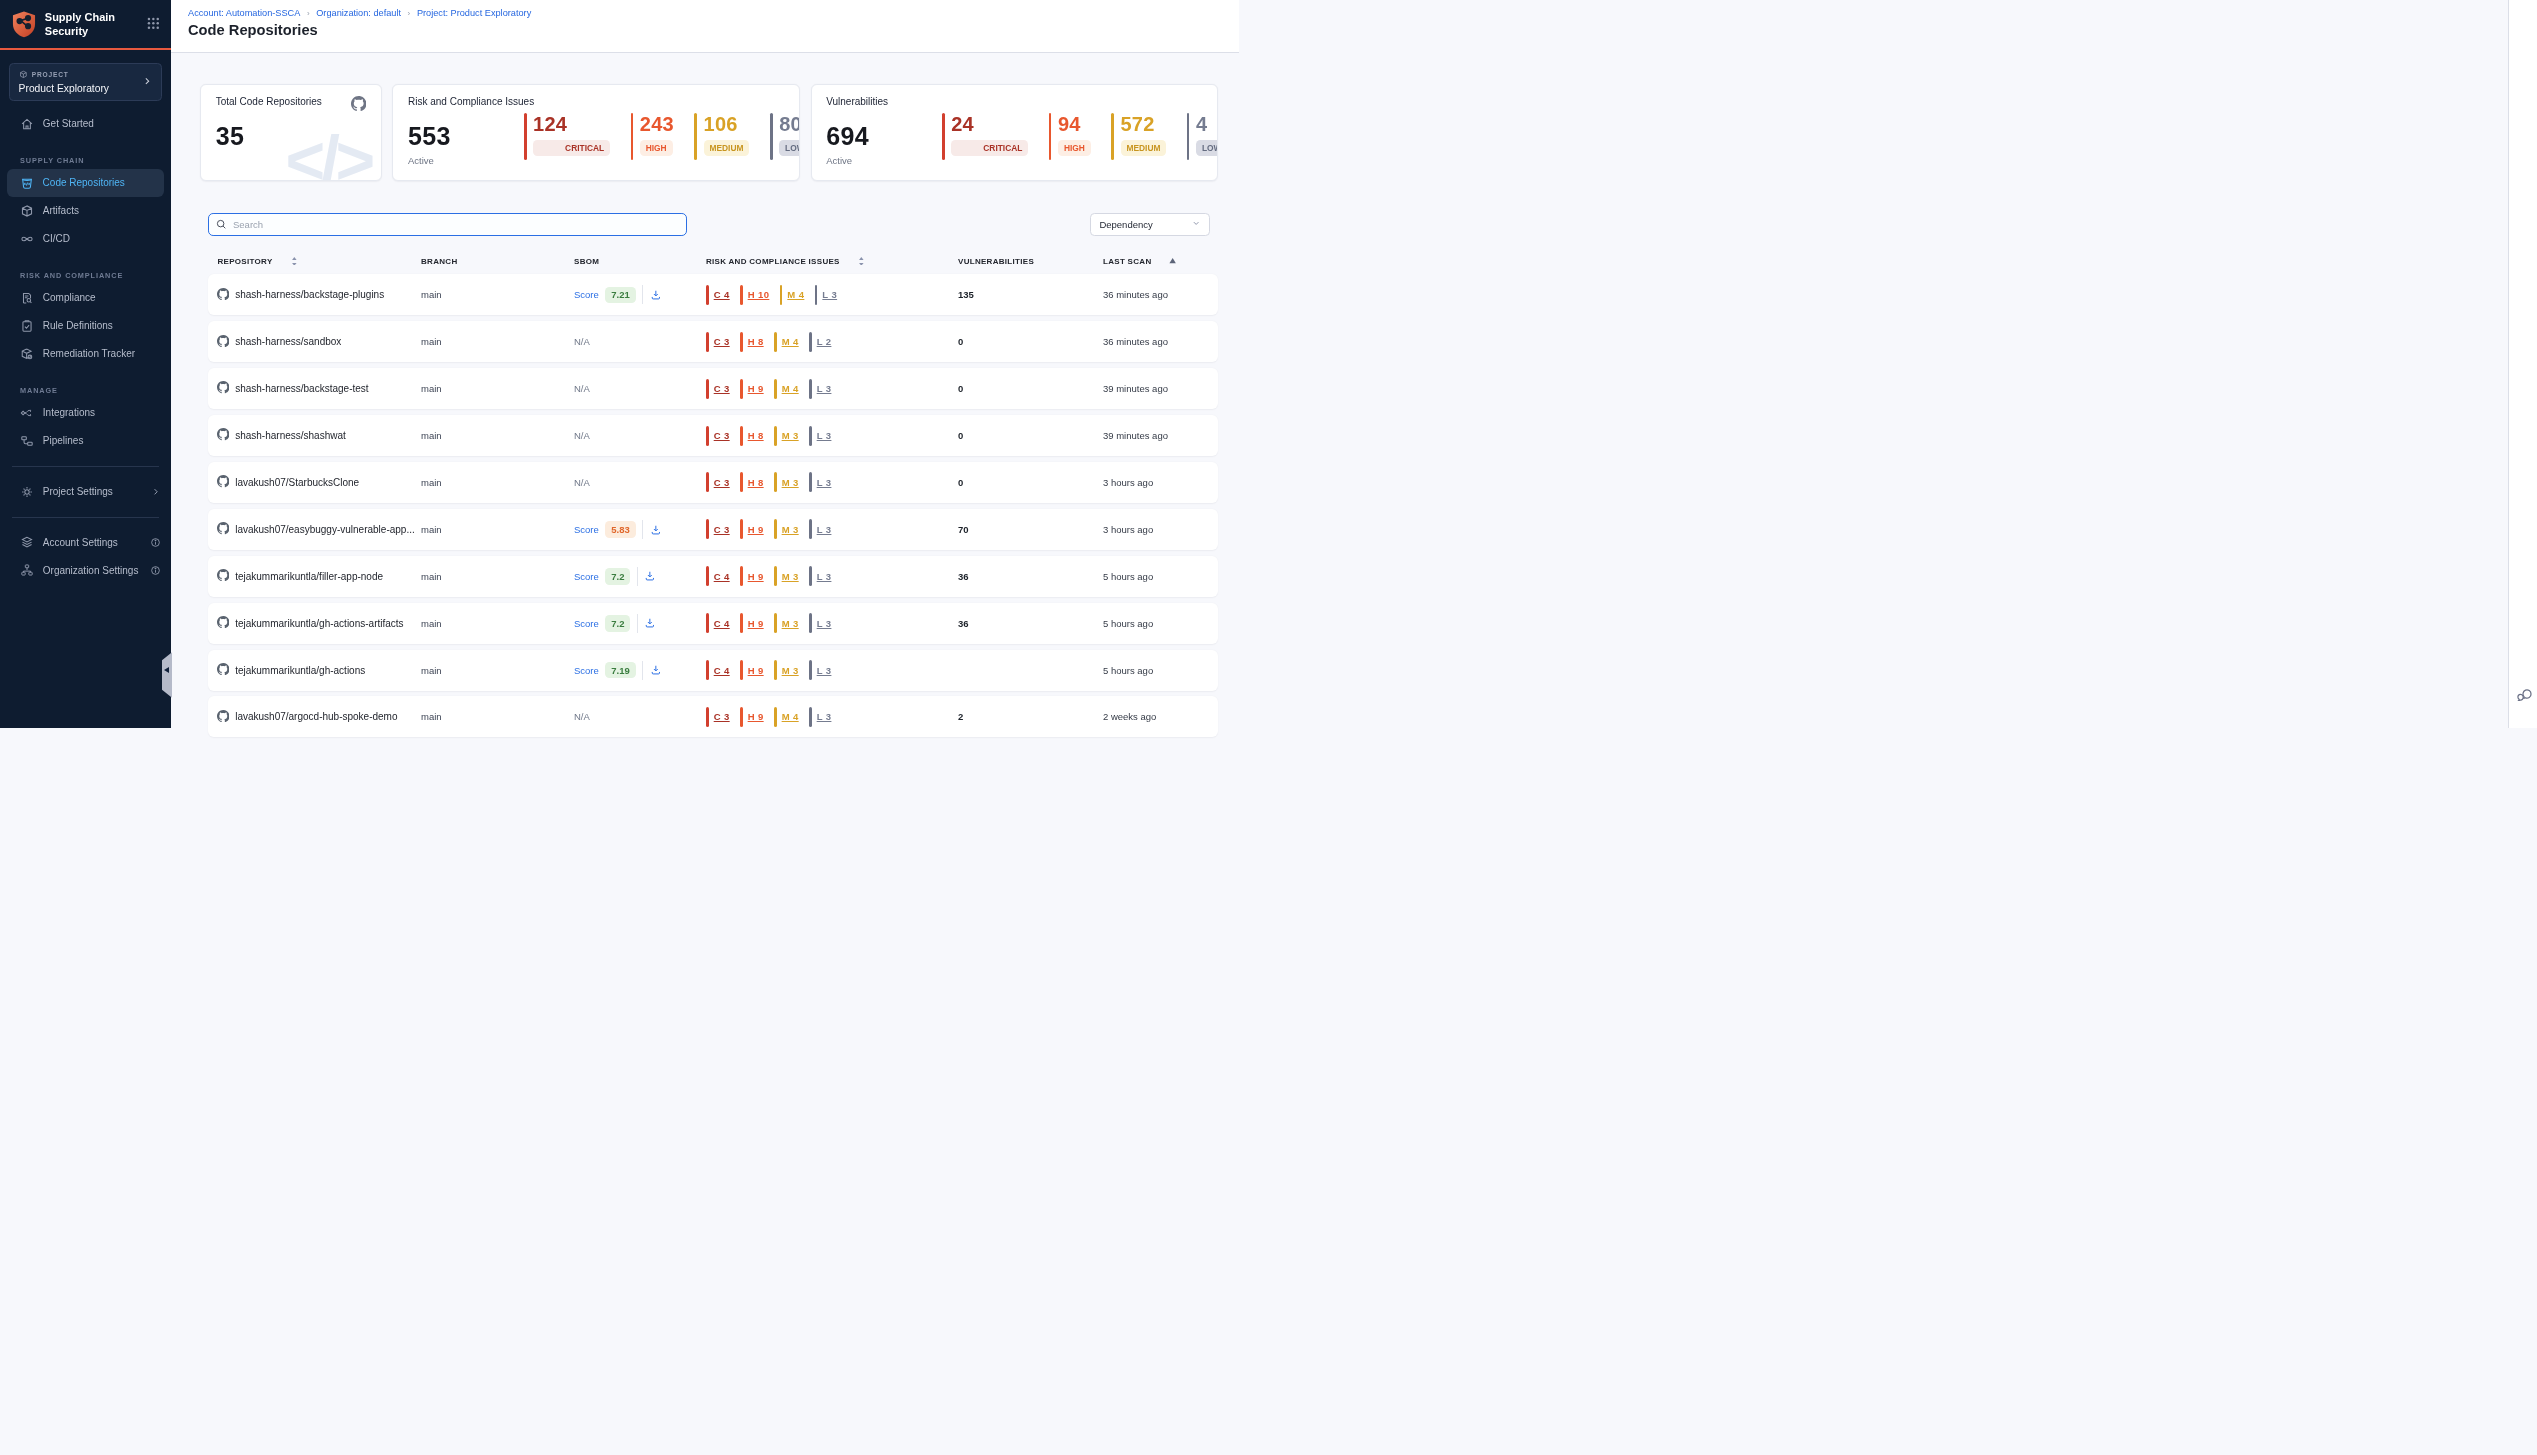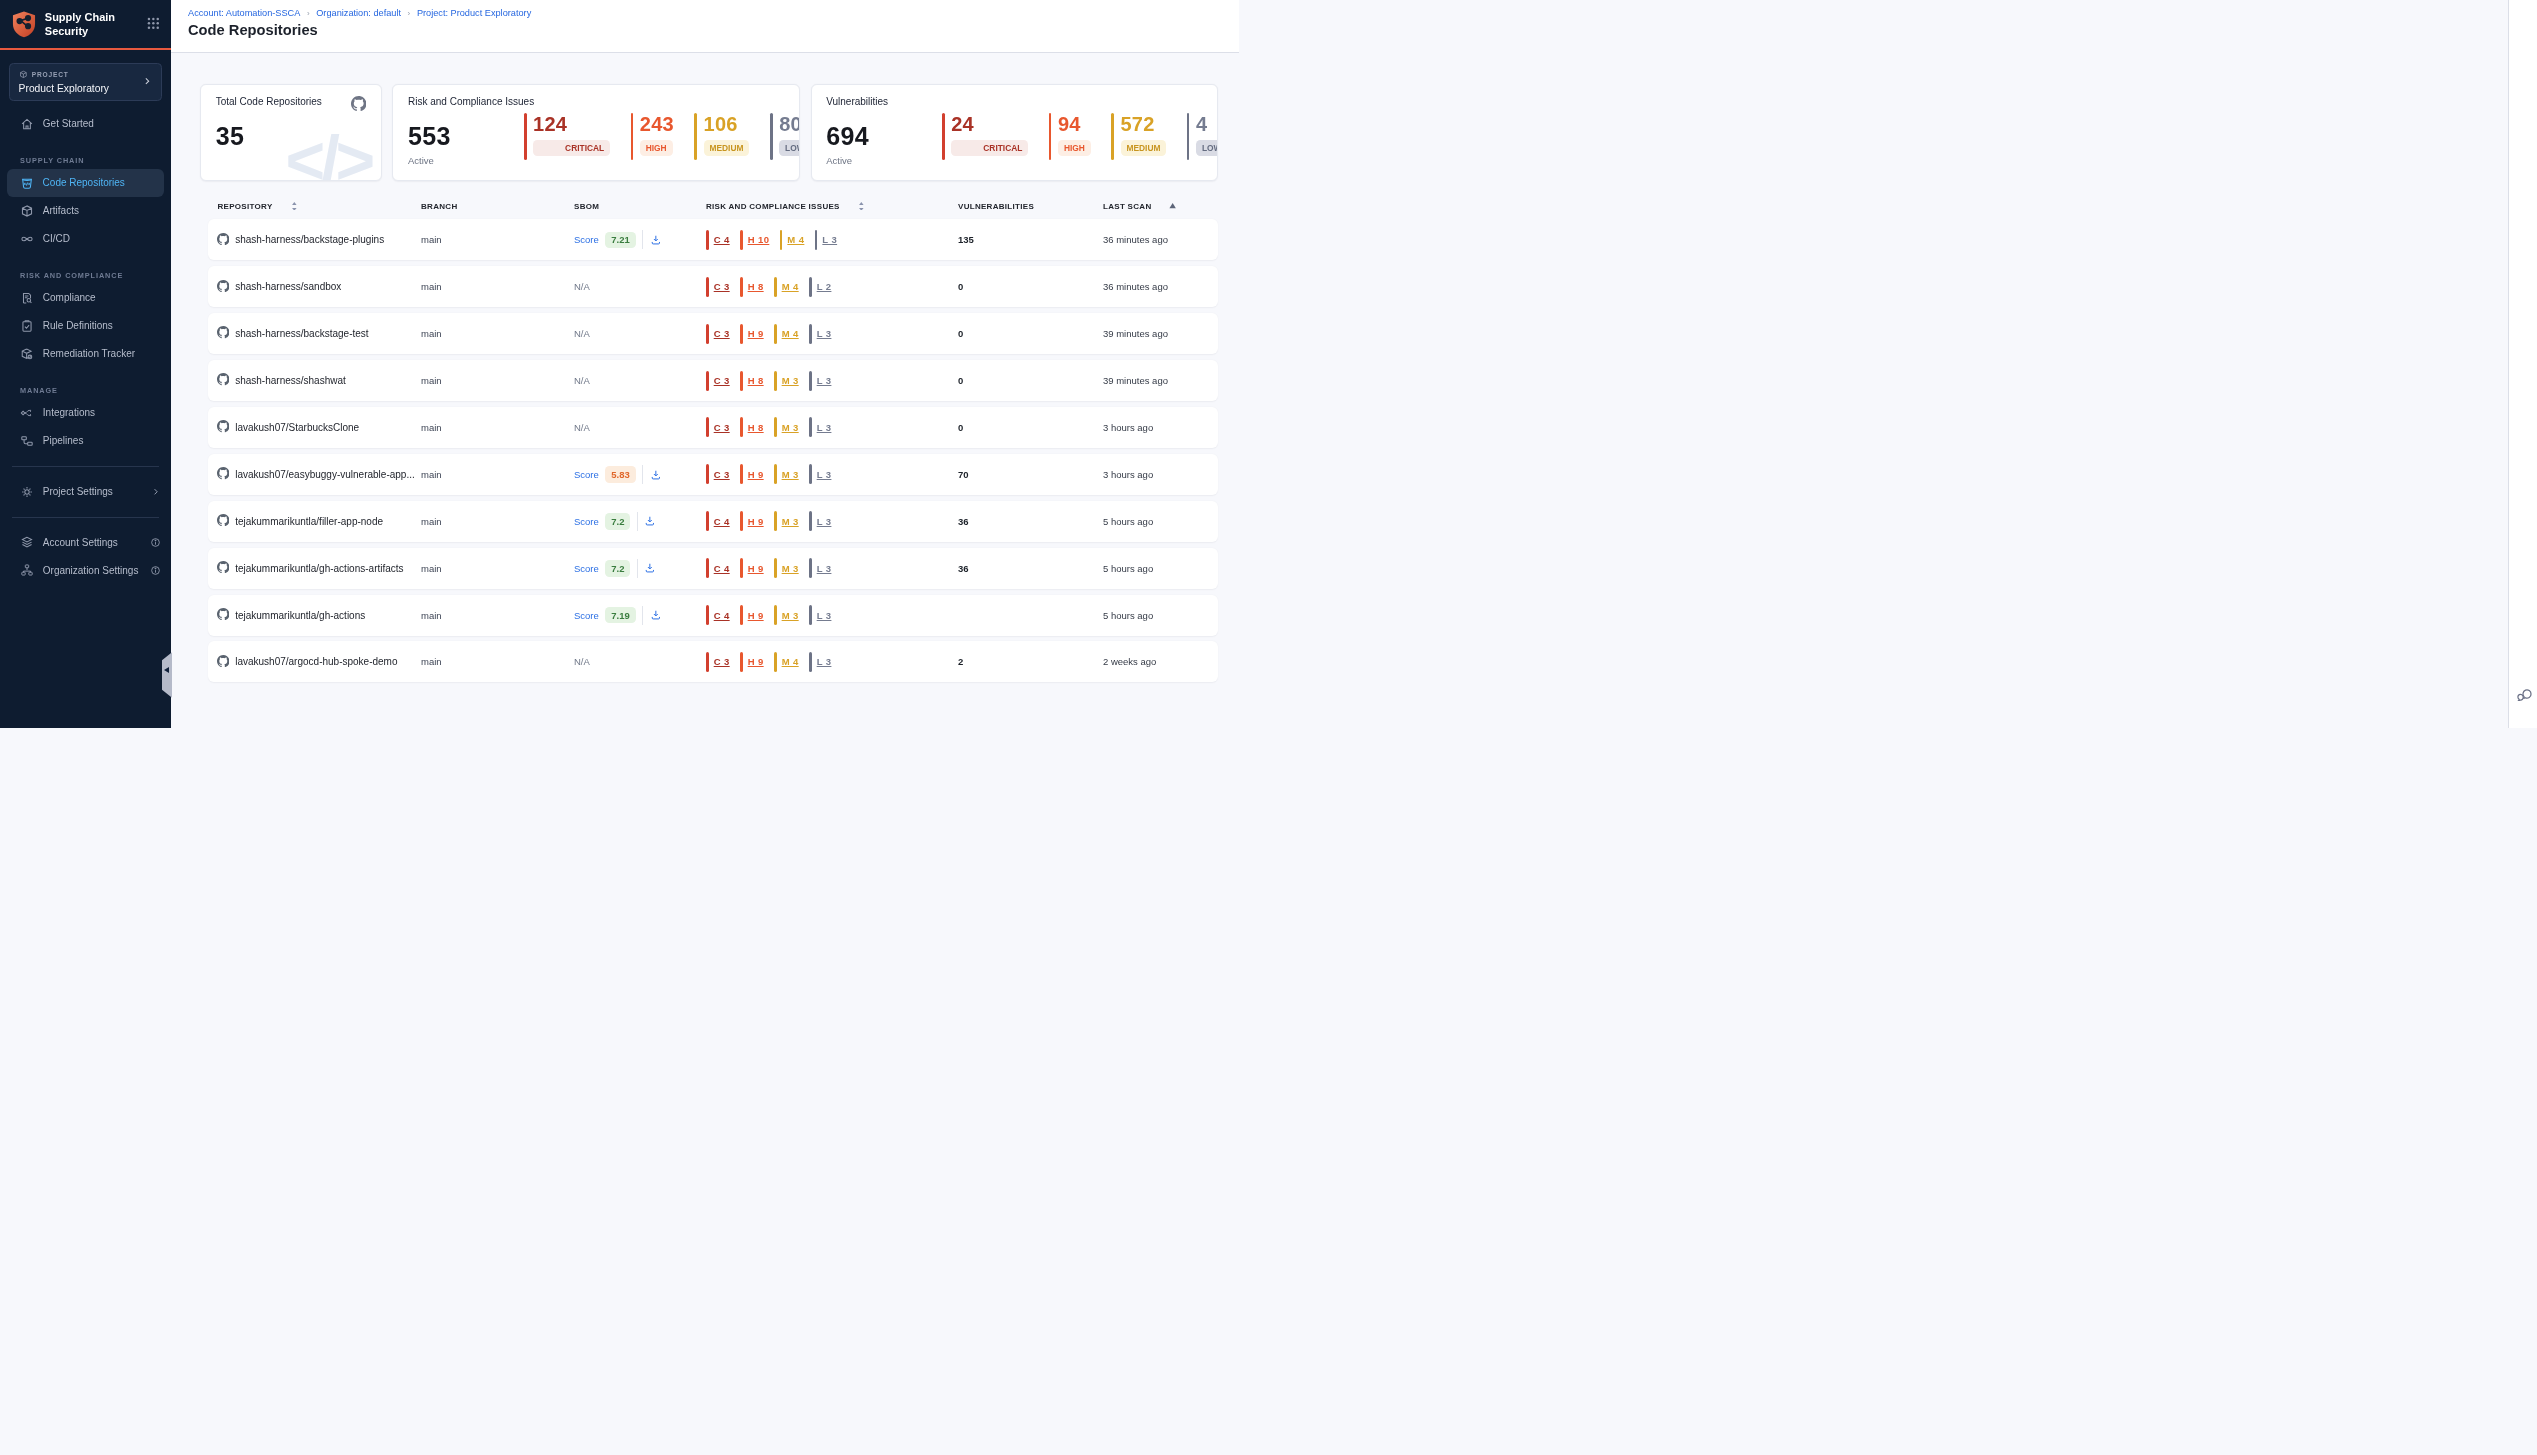--- a/index.html
+++ b/index.html
@@ -420,20 +420,39 @@
               </div>
               <div class="sev-group">
                 <span class="sev-bar bar-low"></span>
                 <div><div class="sev-num tone-low">4</div><span class="sev-badge bg-low">LOW</span></div>
               </div>
             </div>
         </div>
       </div>
     </div>
 
+    <div class="controls-row">
+      <div class="search-wrap">
+        <span class="search-icon">
+          <svg width="12.5" height="12.5" viewBox="0 0 20 20" fill="none" stroke="currentColor" stroke-width="1.6">
+            <circle cx="9" cy="9" r="5.2"></circle>
+              <path d="m12.9 12.9 3.6 3.6"></path>
+            </svg>
+        </span>
+        <input type="text" placeholder="Search" style="">
+      </div>
+      <div class="filter-select">
+        <span>Dependency</span>
+        <span class="chev">
+          <svg width="10.3" height="10.3" viewBox="0 0 20 20" fill="none" stroke="currentColor" stroke-width="1.8">
+              <path d="M5.5 8 10 12.5 14.5 8"></path>
+            </svg>
+        </span>
+      </div>
+    </div>
 
     <div class="tbl-header">
       <div class="cell">
         <span>REPOSITORY</span>
         <span class="sort-icon">
           <svg width="6.6" height="8.8" viewBox="0 0 10 14" fill="currentColor">
               <path d="M5 0l3.6 4.6H1.4Z"></path>
               <path d="M5 14 1.4 9.4h7.2Z"></path>
             </svg>
         </span>

